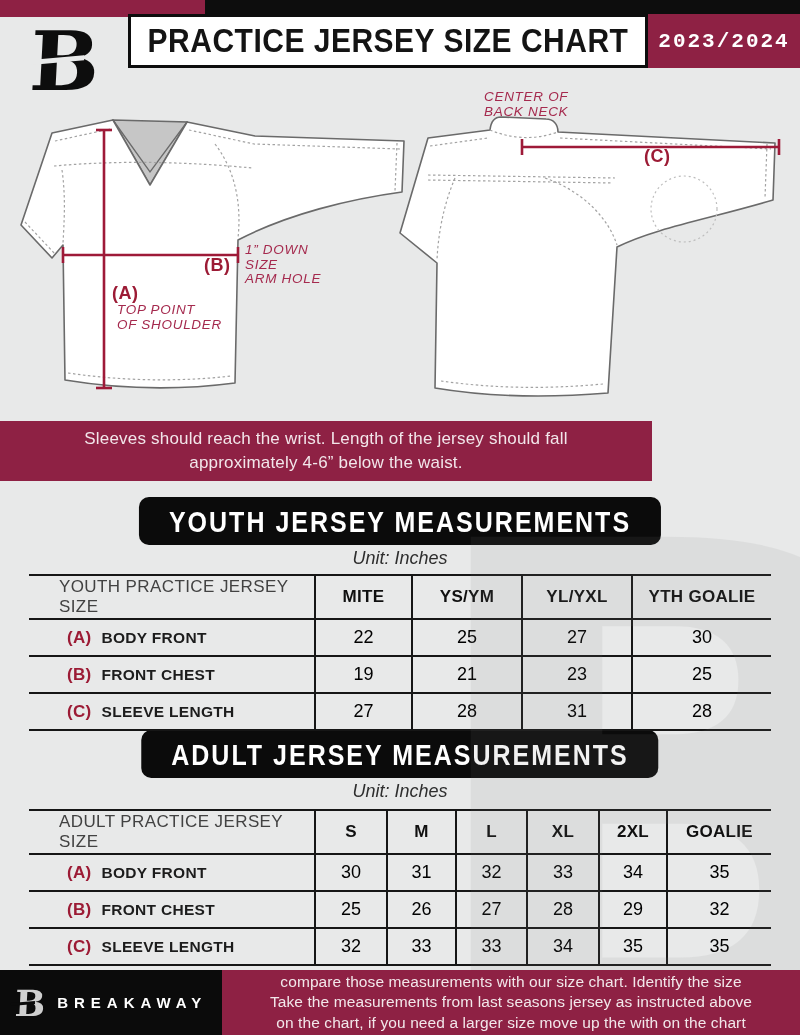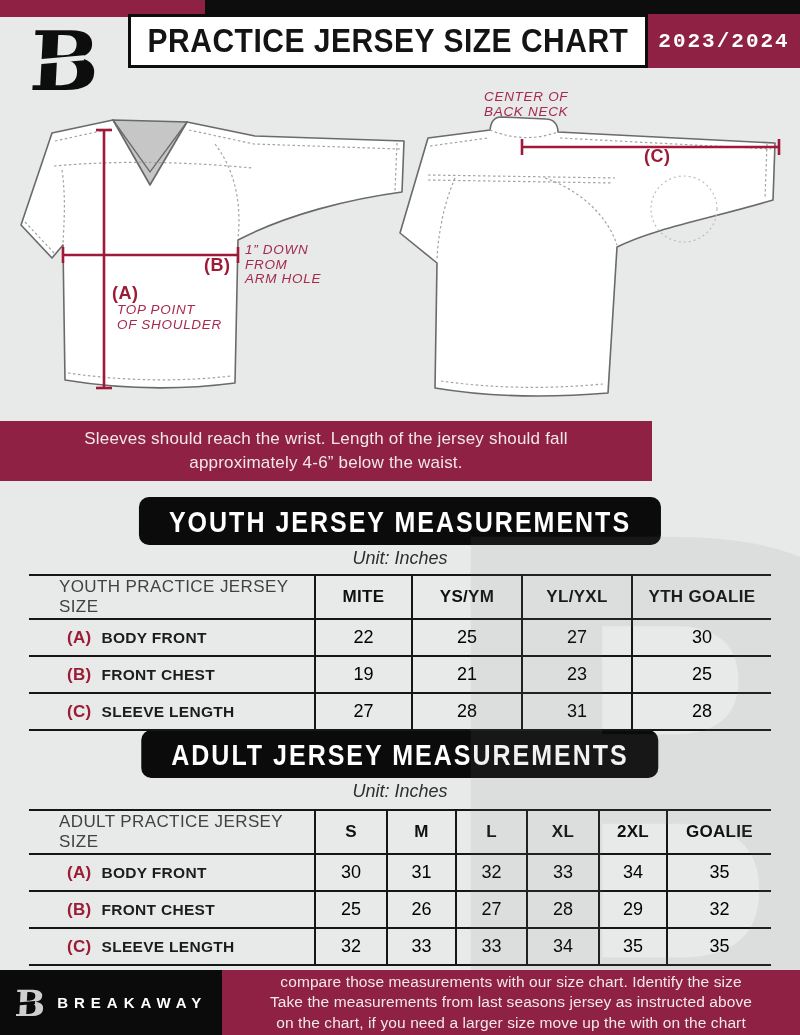--- a/index.html
+++ b/index.html
@@ -141,21 +141,21 @@
 
   <div class="dg-note" style="left:484px;top:90px;">
     <div>CENTER OF</div>
     <div>BACK NECK</div>
   </div>
   <div class="dg-key" style="left:644px;top:146px;">(C)</div>
 
   <div class="dg-key" style="left:204px;top:255px;">(B)</div>
   <div class="dg-note" style="left:245px;top:243px;">
     <div>1” DOWN</div>
-    <div>FROM</div>
+    <div>SIZE</div>
     <div>ARM HOLE</div>
   </div>
 
   <div class="dg-key" style="left:112px;top:283px;">(A)</div>
   <div class="dg-note" style="left:117px;top:303px;">
     <div>TOP POINT</div>
     <div>OF SHOULDER</div>
   </div>
 
   <div class="banner">

